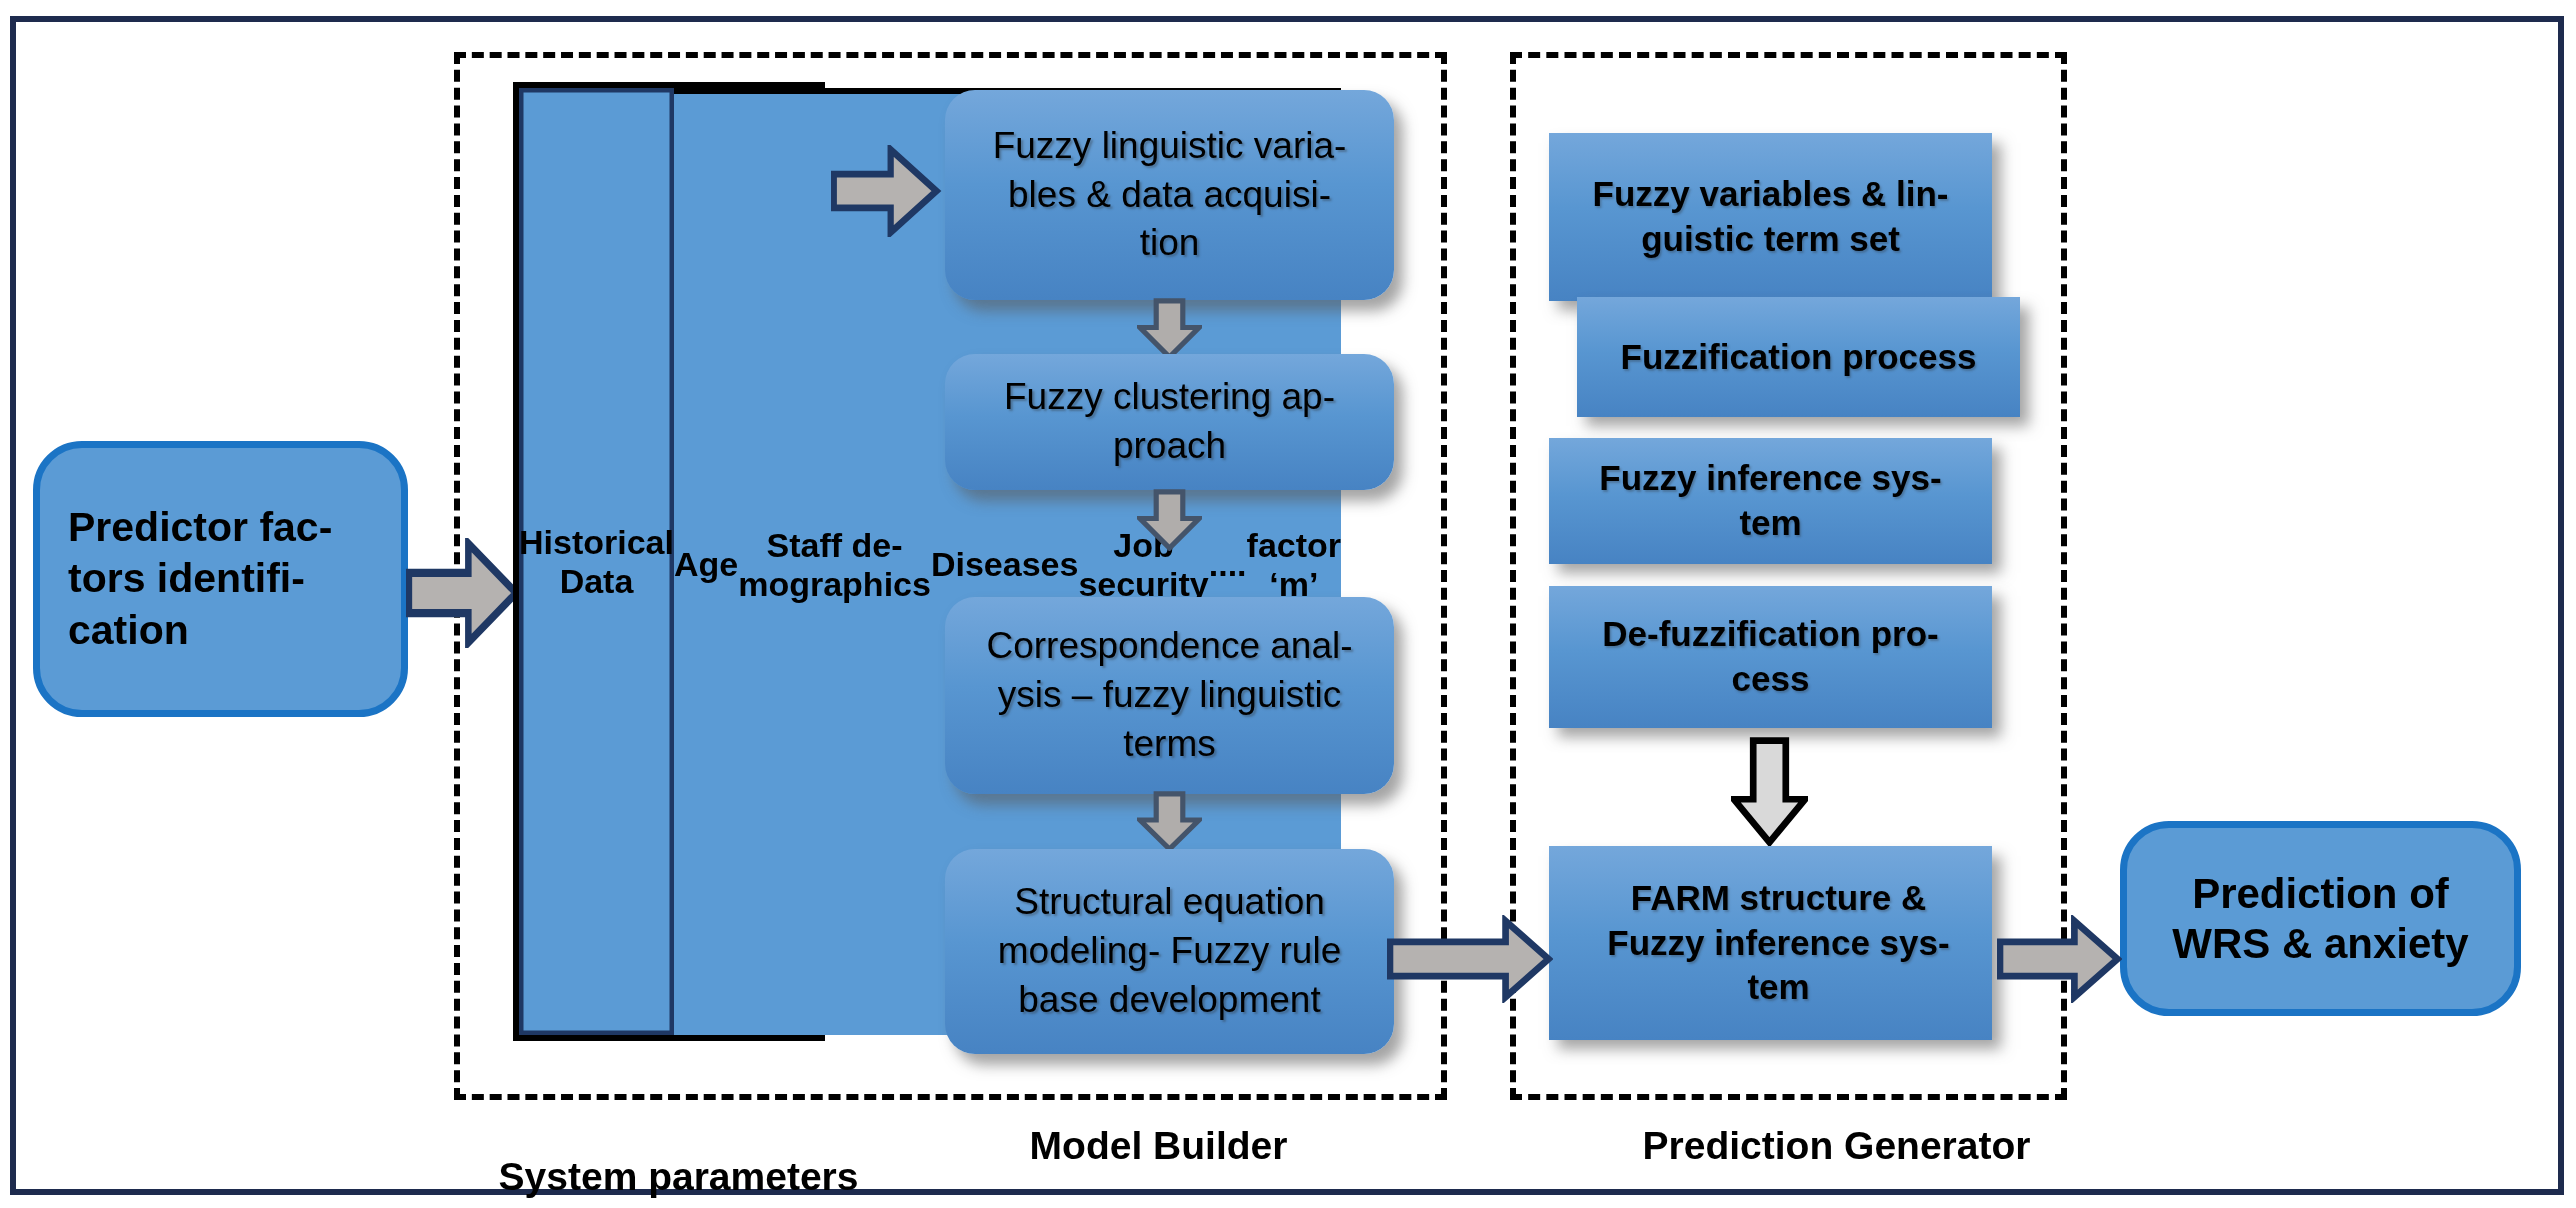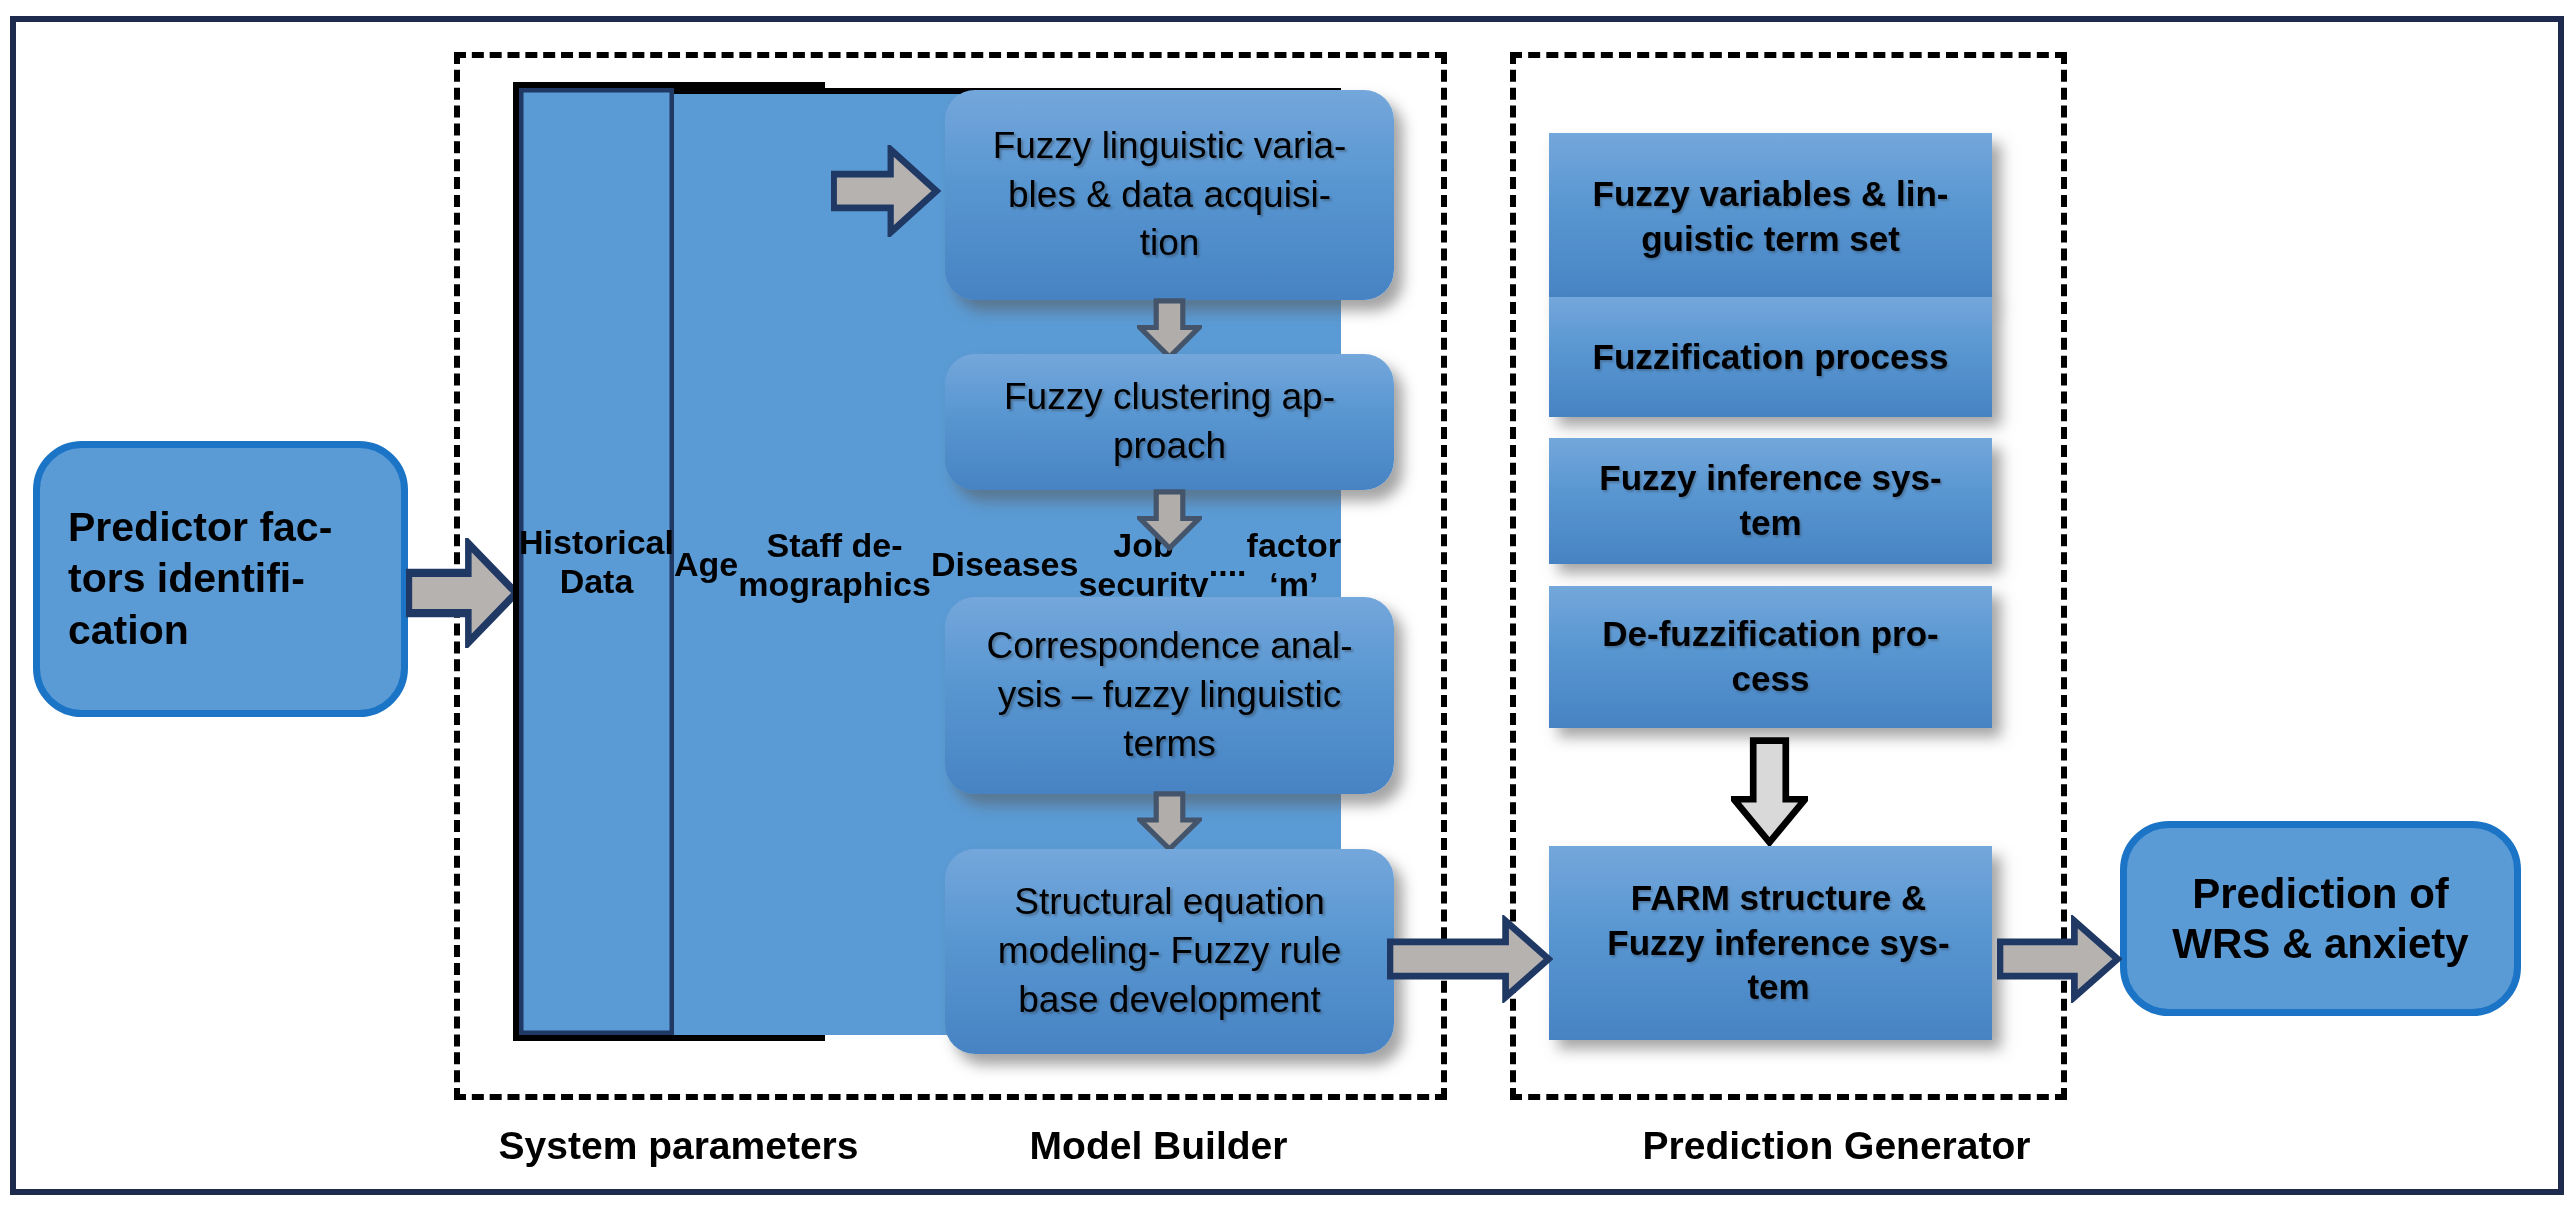--- a/index.html
+++ b/index.html
@@ -19,21 +19,21 @@
   }
   #dashed-model{left:454px;top:52px;width:981px;height:1036px;}
   #dashed-pred{left:1510px;top:52px;width:545px;height:1036px;}
 
   .section-label{
     position:absolute;top:1120px;height:52px;
     display:flex;align-items:center;justify-content:center;
     font-size:39px;font-weight:bold;color:#000;letter-spacing:0px;
     white-space:nowrap;
   }
-  #label-sys{left:456px;width:445px;}
+  #label-sys{left:456px;width:445px;margin-top:31px;}
   #label-mb{left:936px;width:445px;}
   #label-pg{left:1614px;width:445px;}
 
   .terminal-box{
     position:absolute;background:#5b9bd5;border:7.4px solid #1b74c5;
     border-radius:49px;display:flex;align-items:center;
     color:#000;font-weight:bold;white-space:pre-line;
     box-sizing:border-box;
   }
   #input-box{
@@ -74,21 +74,21 @@
   #mb-2{top:354px;height:136px;}
   #mb-3{top:597px;height:197px;}
   #mb-4{top:849px;height:205px;}
 
   .pg-box{
     left:1549px;width:443px;border-radius:0;
     font-size:35px;font-weight:bold;line-height:1.28;
     text-shadow:1.5px 1.5px 2.2px rgba(40,40,40,0.3);
   }
   #pg-1{top:105px;height:168px;margin-top:28px;}
-  #pg-2{top:297px;height:120px;}
+  #pg-2{top:297px;height:120px;margin-left:28px;}
   #pg-3{top:438px;height:126px;}
   #pg-4{top:586px;height:142px;}
   #pg-5{top:846px;height:194px;padding-left:16px;}
 
   .arrow{position:absolute;}
   .arrow svg{display:block;width:100%;height:100%;}
 </style>
 </head>
 <body>
 

